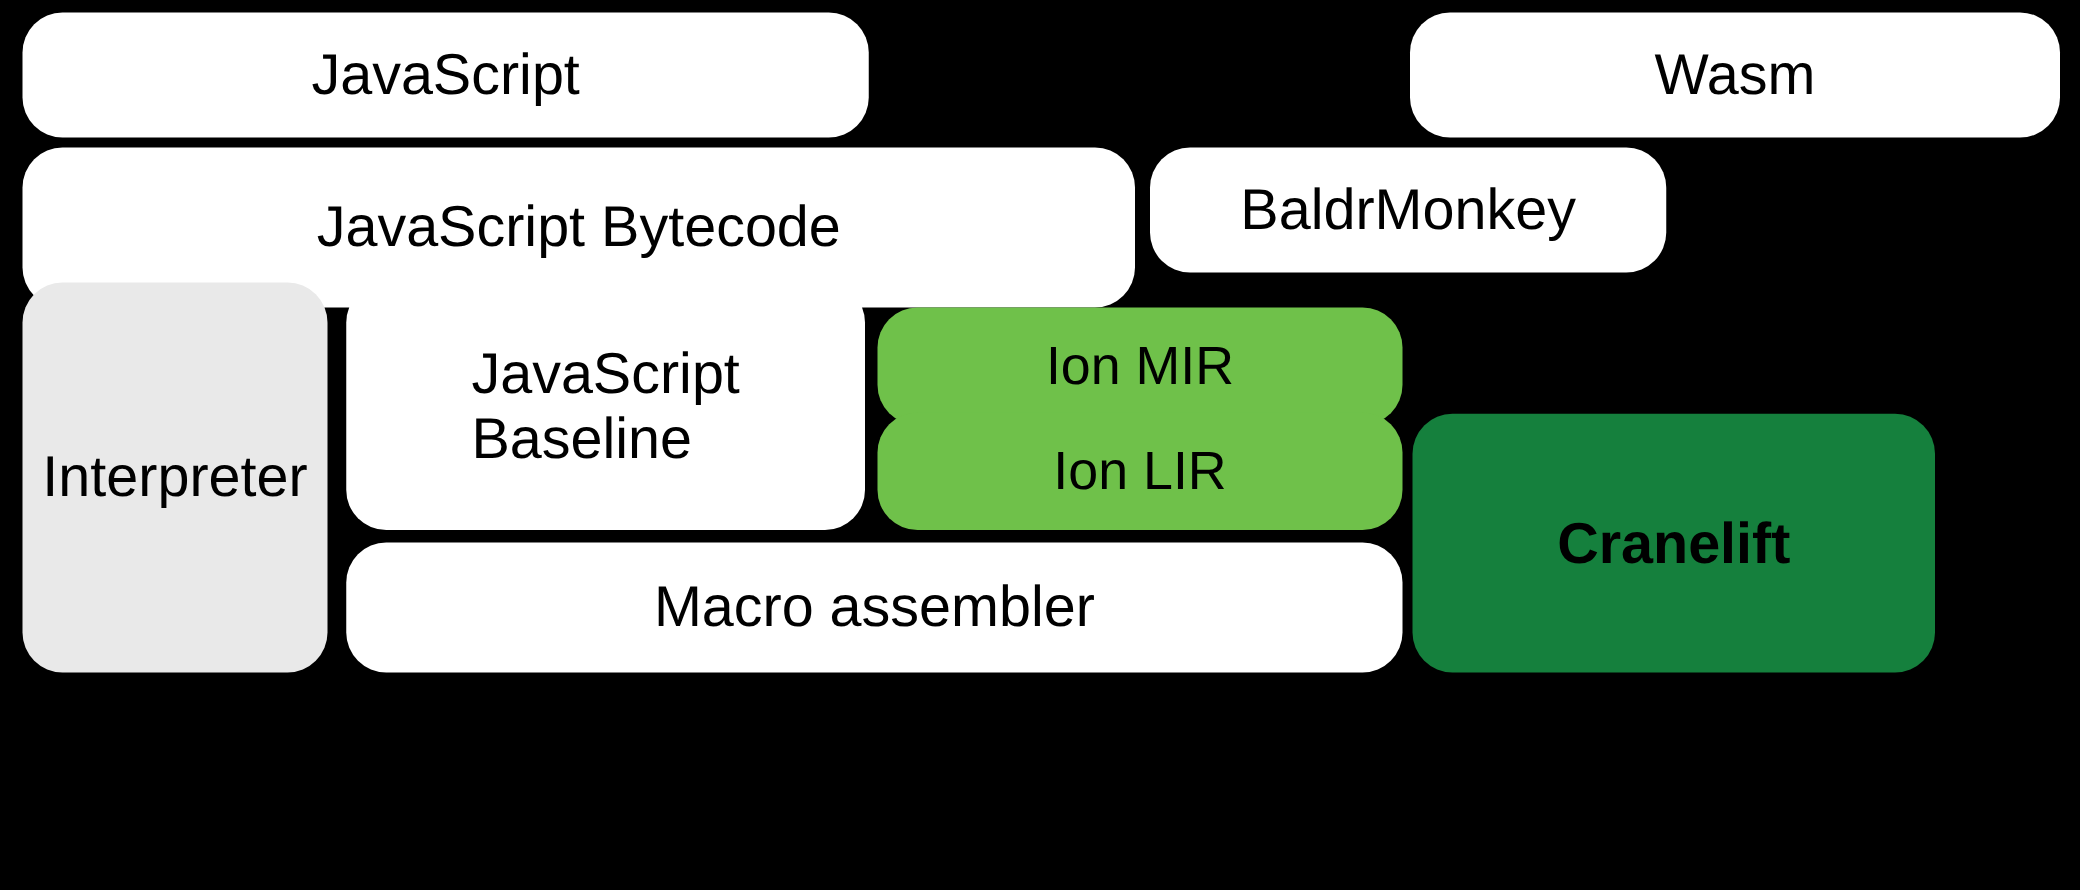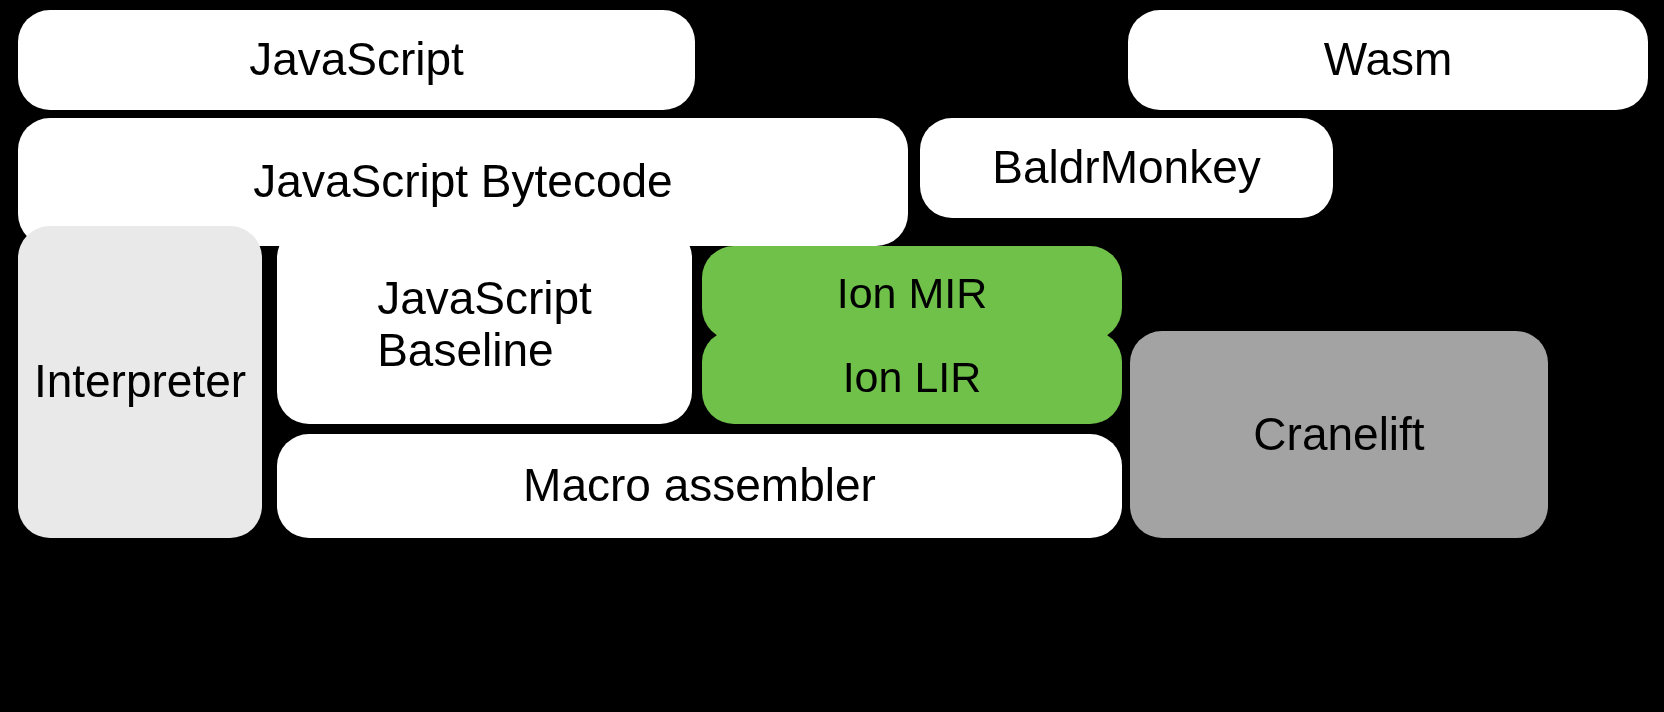--- a/index.html
+++ b/index.html
@@ -30,21 +30,21 @@
     font-family: "Liberation Sans", sans-serif;
     font-weight: 400;
     line-height: 1.12;
     letter-spacing: 0px;
     white-space: pre-line;
     user-select: none;
   }
   .fill-white  { background: #ffffff; }
   .fill-grey   { background: #e9e9e9; }
   .fill-green  { background: #6fc14a; }
-  .fill-pink   { background: #a3a3a3; }
+  .fill-pink   { background: #15803d; font-weight: bold; }
 
   .fs-lg { font-size: 46px; }
   .fs-md { font-size: 43px; }
 </style>
 </head>
 <body>
 
 <div id="diagram-root">
 
   <div class="node fill-white fs-lg" style="left:18px; top:10px; width:677px; height:100px;">

